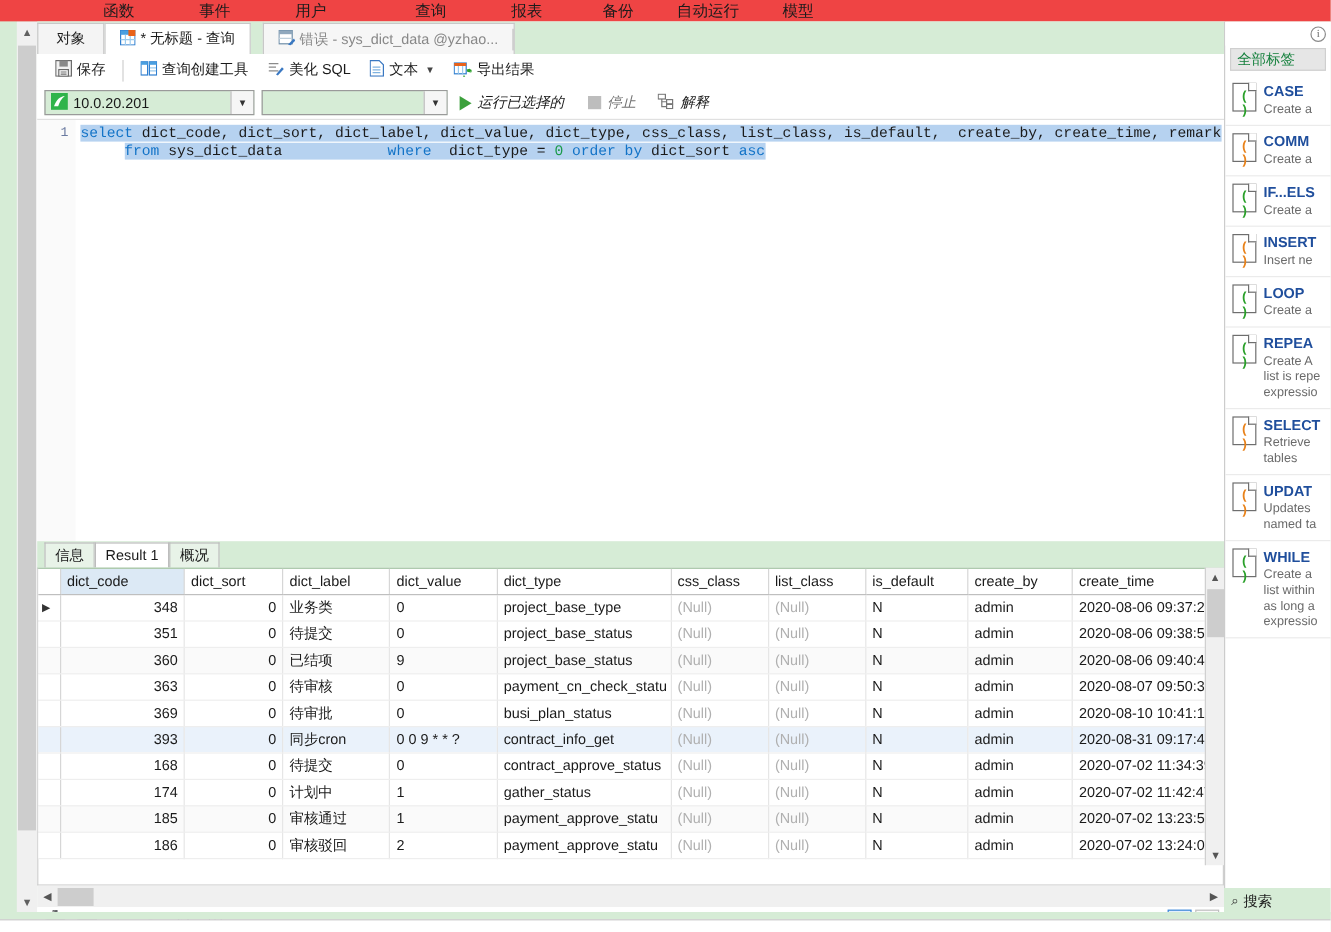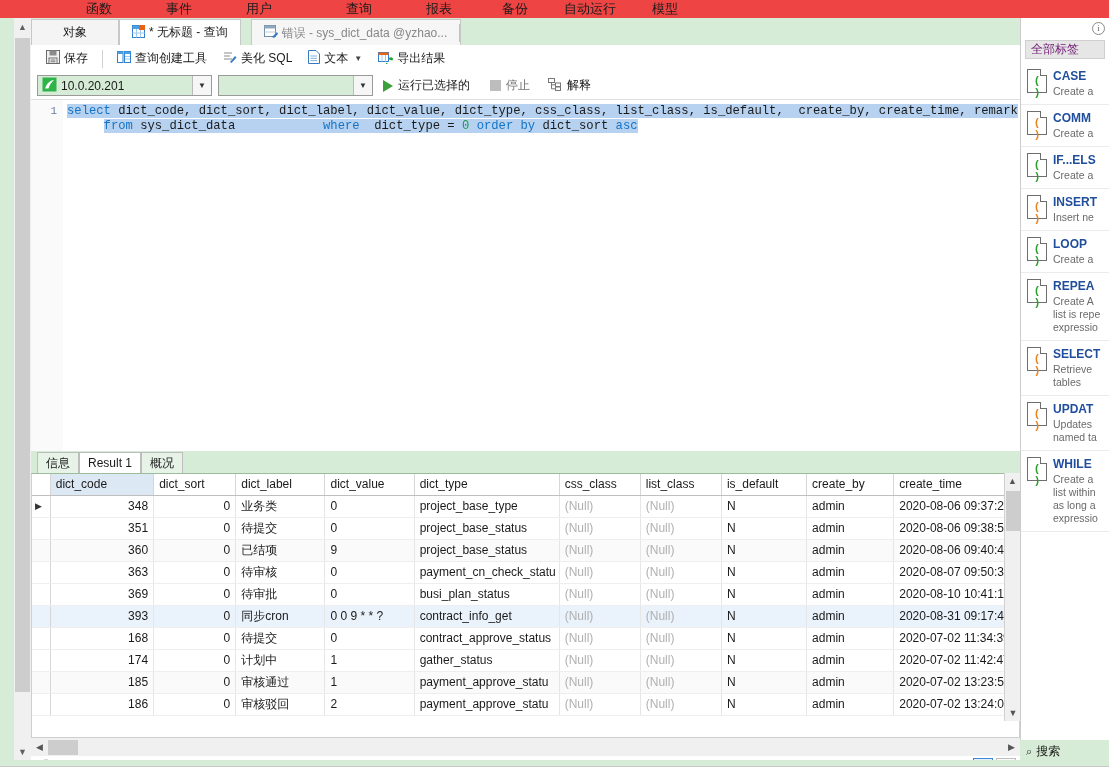--- a/index.html
+++ b/index.html
@@ -86,21 +86,21 @@
   }
   .combo {
     height:21px; border:1px solid #9a9a9a; background:#d6ecd6;
     display:flex; align-items:center; font-size:12px; color:#1a1a1a;
   }
   .combo.c1 { width:175px; }
   .combo.c2 { width:155px; }
   .combo .cval { flex:1; padding-left:4px; display:flex; align-items:center; gap:4px; overflow:hidden; white-space:nowrap;}
   .combo .cbtn { width:19px; height:19px; display:flex; align-items:center; justify-content:center;
     font-size:8px; color:#333; border-left:1px solid #bbb; background:#f6f6f6;}
-  .runbtn { display:flex; align-items:center; gap:5px; padding:2px 4px; font-size:12px; white-space:nowrap;}
+  .runbtn { display:flex; align-items:center; gap:5px; padding:2px 4px; font-size:12px; white-space:nowrap;font-style:italic;}
   .runbtn.dis { color:#737373; }
   .tri { width:0;height:0;border-left:10px solid #3ca03c;border-top:6px solid transparent;border-bottom:6px solid transparent; }
   .stopsq { width:11px;height:11px;background:#bdbdbd; }
 
   
   .editor {
     position:absolute; left:0; top:81px; width:989px; height:352px;
     background:#ffffff; border-top:1px solid #e0e0e0;
   }
   .gutter { position:absolute; left:0; top:0; width:32px; height:352px; background:#fafafa; }
@@ -170,21 +170,21 @@
 
   
   .rightpanel {
     position:absolute; left:1020px; top:18px; width:89px; height:742px;
     background:#ffffff; border-left:1px solid #cccccc; overflow:hidden;
   }
   .rp-top { height:20px; display:flex; align-items:center; justify-content:flex-end; padding-right:4px; background:#ffffff; }
   .info-ico { width:13px;height:13px;border:1.4px solid #8a8a8a;border-radius:50%;
       font-size:9px; color:#6a6a6a; display:flex;align-items:center;justify-content:center; font-family:"Liberation Serif",serif;}
   .rp-filter { margin:2px 4px 4px 4px; height:19px; background:#e6e6e6; border:1px solid #cfcfcf;
-      display:flex; align-items:center; padding-left:5px; font-size:12px; color:#701a75; }
+      display:flex; align-items:center; padding-left:5px; font-size:12px; color:#15803d; }
   .snip { display:flex; gap:6px; padding:6px 4px 6px 6px; border-bottom:1px solid #ebebeb; }
   .snip-ico { flex:0 0 auto; width:20px; height:24px; border:1.4px solid #6e6e6e; position:relative; background:#fff;}
   .snip-ico:after{ content:""; position:absolute; right:-1px; top:-1px; width:6px;height:6px;background:#fff;border-left:1.4px solid #6e6e6e;border-bottom:1.4px solid #6e6e6e;}
   .snip-ico span{ position:absolute; left:0; right:0; top:5px; text-align:center; font-size:11px; font-weight:bold; font-family:"Liberation Mono",monospace;}
   .snip-body { min-width:0; }
   .snip-title { font-size:12px; font-weight:bold; color:#1f4e9c; white-space:nowrap; }
   .snip-desc { font-size:10.5px; color:#6a6a6a; line-height:13px; margin-top:2px; }
 
   
   .searchstrip {
@@ -223,21 +223,21 @@
   <div class="leftscroll">
     <div class="arr">▲</div>
     <div class="thumb"></div>
     <div class="arr" style="position:absolute;top:725px">▼</div>
   </div>
 
   <div class="work">
 
     <div class="tabstrip">
       <div class="tabgroup">
-        <div class="tab" style="width:88px;justify-content:center;">
+        <div class="tab" style="width:56px;justify-content:center;">
           <span class="tlabel">对象</span>
         </div>
         <div class="tab active">
           <span>
             <svg width="13" height="13" viewBox="0 0 13 13">
                 <rect x="0.5" y="0.5" width="12" height="12" fill="#fff" stroke="#2f7fd0"></rect>
                 <rect x="0.5" y="0.5" width="12" height="3.5" fill="#4a9fe0"></rect>
                 <line x1="4.5" y1="4" x2="4.5" y2="12.5" stroke="#9ccbee"></line>
                 <line x1="8.5" y1="4" x2="8.5" y2="12.5" stroke="#9ccbee"></line>
                 <line x1="0.5" y1="8" x2="12.5" y2="8" stroke="#9ccbee"></line>

